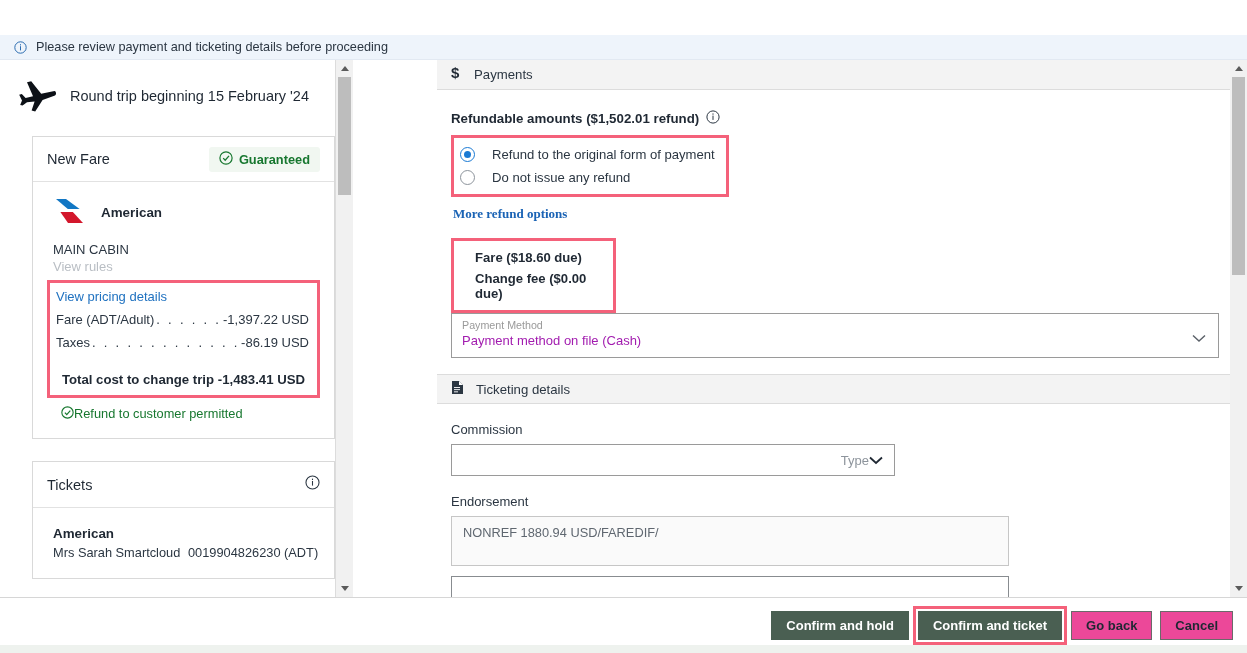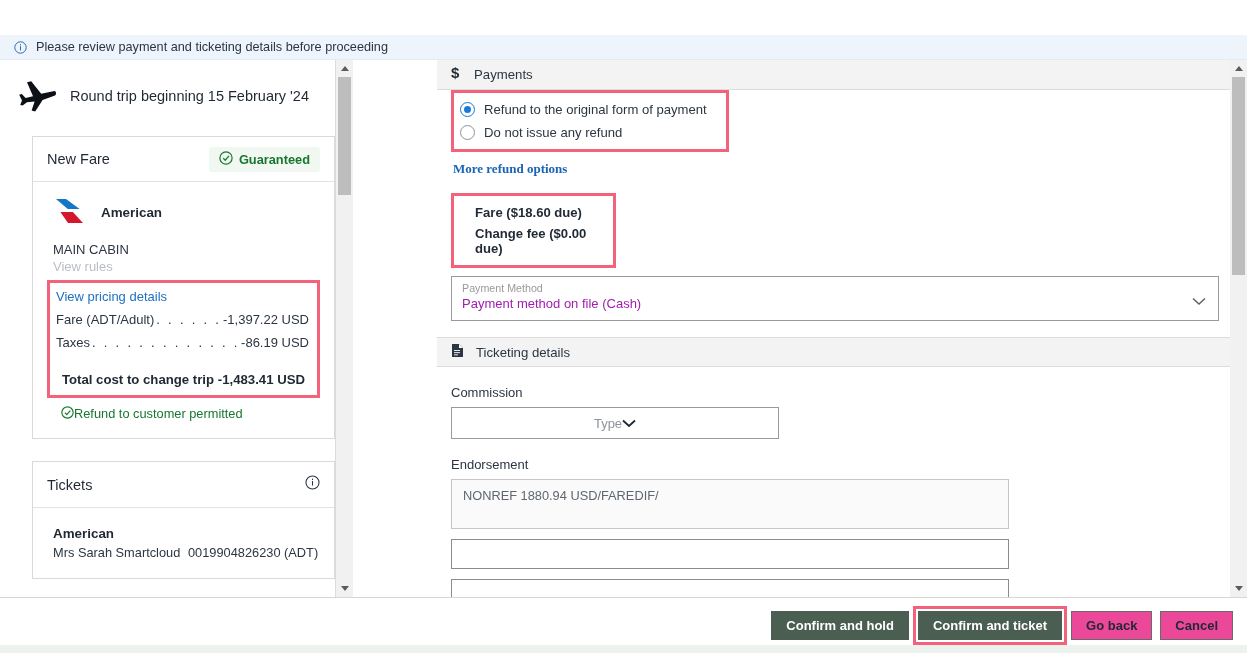--- a/index.html
+++ b/index.html
@@ -148,47 +148,47 @@
   .rp-inner { padding: 0 0 0 14px; }
 
   .refund-title {
     display: flex; align-items: center; gap: 7px;
     font-size: 13.3px; font-weight: bold; color: #1f2833;
     padding: 20px 0 8px 0;
   }
   .radio-box {
     border: 3px solid #f4617a; width: 278px; padding: 5px 0 5px 6px;
   }
-  .radio-row { display: flex; align-items: center; gap: 9px; padding: 4px 0; cursor: pointer; }
+  .radio-row { display: flex; align-items: center; gap: 17px; padding: 4px 0; cursor: pointer; }
   .radio { width: 15px; height: 15px; border-radius: 50%; border: 1.6px solid #8d949c; background:#fff;
            display:flex; align-items:center; justify-content:center; flex: none;}
   .radio.on { border-color: #1a7ad4; }
   .radio.on::after { content:""; width:7px; height:7px; border-radius:50%; background:#1a7ad4; }
   .radio-lbl { font-size: 13.1px; color: #2b3642; }
   .more-refund {
     font-size: 13px; font-weight: bold; color: #1a63b5; margin: 9px 0 0 2px; cursor: pointer; font-family: Liberation Serif, serif;
   }
 
   .fare-box {
     border: 3px solid #f4617a; width: 165px; margin-top: 16px; padding: 6px 0 6px 21px;
   }
   .fare-line { font-size: 13.1px; font-weight: bold; color: #1f2833; padding: 3px 0; }
 
   .pm-field {
-    width: 768px; height: 45px; border: 1px solid #9a9a9a; margin-top: 8px;
+    width: 768px; height: 45px; border: 1px solid #9a9a9a; 
     position: relative; padding: 4px 16px 0 10px; cursor: pointer;
   }
   .pm-lbl { font-size: 10.7px; color: #9a9a9a; line-height: 14px; }
   .pm-val { font-size: 13px; color: #a21caf; line-height: 18px; }
   .chev { position: absolute; right: 12px; top: 15px; }
 
   .field-lbl { font-size: 13px; color: #2b3642; margin: 18px 0 7px 0; }
   .select-box {
-    width: 328px; height: 32px; border: 1px solid #9a9a9a; background: #fff;
-    display: flex; align-items: center; justify-content: center;
+    width: 444px; height: 32px; border: 1px solid #9a9a9a; background: #fff;
+    display: flex; align-items: center; justify-content: flex-end;
     padding: 0 11px; cursor: pointer;
   }
   .select-box .ph { font-size: 13px; color: #8d949c; }
   .textarea-box {
     width: 558px; height: 50px; border: 1px solid #c6c6c6; background: #fafafa;
     padding: 8px 11px; font-size: 12.8px; color: #5f6770;
   }
   .input-box {
     width: 558px; height: 30px; border: 1px solid #888c90; background: #fff;
     margin-top: 10px;
@@ -339,20 +339,30 @@
         <span>
           <svg width="11" height="16" viewBox="0 0 11 16">
             <text x="0" y="13" font-family="Liberation Sans, sans-serif" font-size="15" font-weight="bold" fill="#1f2833">$</text>
           </svg>
         </span>
         <span class="stxt">Payments</span>
       </div>
 
       <div class="rp-inner">
 
+        <div class="refund-title">
+          <span>Refundable amounts ($1,502.01 refund)</span>
+          <span>
+            <svg width="14" height="14" viewBox="0 0 14 14">
+              <circle cx="7" cy="7" r="6.1" fill="none" stroke="#2b3642" stroke-width="1"></circle>
+              <rect x="6.5" y="5.6" width="1" height="4.3" fill="#2b3642"></rect>
+              <rect x="6.5" y="3.4" width="1" height="1.3" fill="#2b3642"></rect>
+            </svg>
+          </span>
+        </div>
 
         <div class="radio-box">
           <div class="radio-row">
             <span class="radio on"></span>
             <span class="radio-lbl">Refund to the original form of payment</span>
           </div>
           <div class="radio-row">
             <span class="radio"></span>
             <span class="radio-lbl">Do not issue any refund</span>
           </div>

